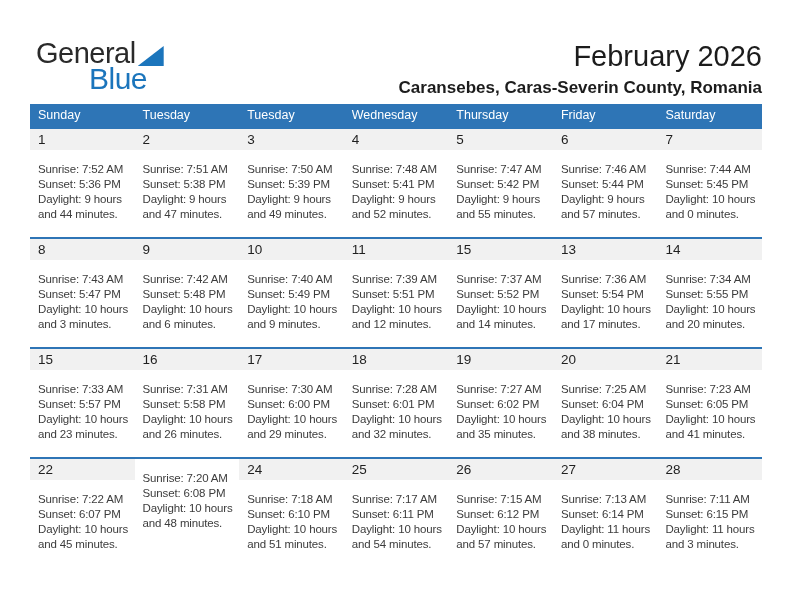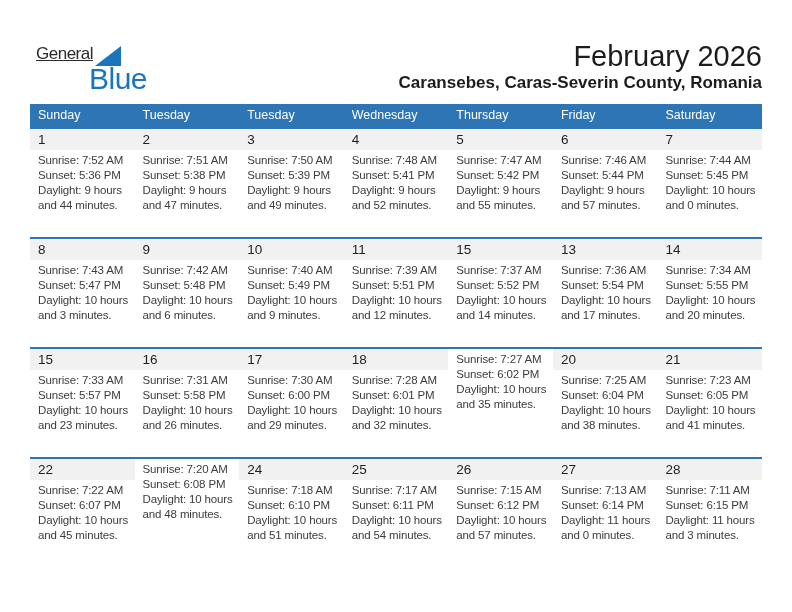--- a/index.html
+++ b/index.html
@@ -18,52 +18,51 @@
     width: 792px;
     height: 612px;
     background: #ffffff;
     font-family: "Liberation Sans", sans-serif;
     overflow: hidden;
   }
   
   .logo { position: absolute; left: 36px; top: 40px; }
   .logo-line1 { display: flex; align-items: flex-end; }
   .logo-general {
-    font-size: 17px; line-height: 27px; color: #2a2a2a;
+    font-size: 29px; line-height: 27px; color: #2a2a2a;
     letter-spacing: -0.5px;
-    text-decoration: underline;
   }
   .logo-triangle {
     display: inline-block; width: 26px; height: 20px;
     background: var(--logo-blue);
     clip-path: polygon(0 100%, 100% 0, 100% 100%);
     margin-left: 2px; margin-bottom: 1px;
   }
   .logo-blue-text {
     font-size: 30px; line-height: 24px; color: var(--logo-blue);
     padding-left: 53px; letter-spacing: -0.5px;
   }
   
   .title-block { position: absolute; right: 30px; top: 40px; text-align: right; }
   .month-title { font-size: 29px; line-height: 32px; color: var(--title-color); font-weight: 400; }
-  .location-subtitle { font-size: 17px; line-height: 22px; color: var(--title-color); font-weight: 700; }
+  .location-subtitle { font-size: 17px; line-height: 22px; margin-top: 5px; color: var(--title-color); font-weight: 700; }
   
   .calendar { position: absolute; left: 30px; top: 104px; width: 732px; }
   .weekday-row { display: flex; background: var(--header-bg); height: 23px; }
   .weekday-cell {
     flex: 1; color: #ffffff; font-size: 12.5px; line-height: 23px;
     padding-left: 8px; overflow: hidden; white-space: nowrap;
   }
   .week-row { display: flex; border-top: 2px solid var(--week-line); }
   .day-cell { flex: 1; min-width: 0; }
   .day-num {
     height: 21px; line-height: 21px; background: var(--band-bg);
     padding-left: 8px; font-size: 13.5px; color: var(--day-num-color);
   }
-  .day-text { height: 87px; padding: 3px 0 0 8px; }
+  .day-text { height: 87px; padding: 12px 0 0 8px; }
   .day-line {
     font-size: 11.5px; line-height: 15px; color: var(--cell-text);
     white-space: nowrap; letter-spacing: -0.15px;
   }
 </style>
 </head>
 <body>
 
 <div class="page">
 
@@ -252,20 +251,21 @@
           <div class="day-cell">
             <div class="day-num">18</div>
             <div class="day-text">
               <div class="day-line">Sunrise: 7:28 AM</div>
               <div class="day-line">Sunset: 6:01 PM</div>
               <div class="day-line">Daylight: 10 hours</div>
               <div class="day-line">and 32 minutes.</div>
             </div>
           </div>
           <div class="day-cell">
+            <div class="day-num">19</div>
             <div class="day-text">
               <div class="day-line">Sunrise: 7:27 AM</div>
               <div class="day-line">Sunset: 6:02 PM</div>
               <div class="day-line">Daylight: 10 hours</div>
               <div class="day-line">and 35 minutes.</div>
             </div>
           </div>
           <div class="day-cell">
             <div class="day-num">20</div>
             <div class="day-text">

